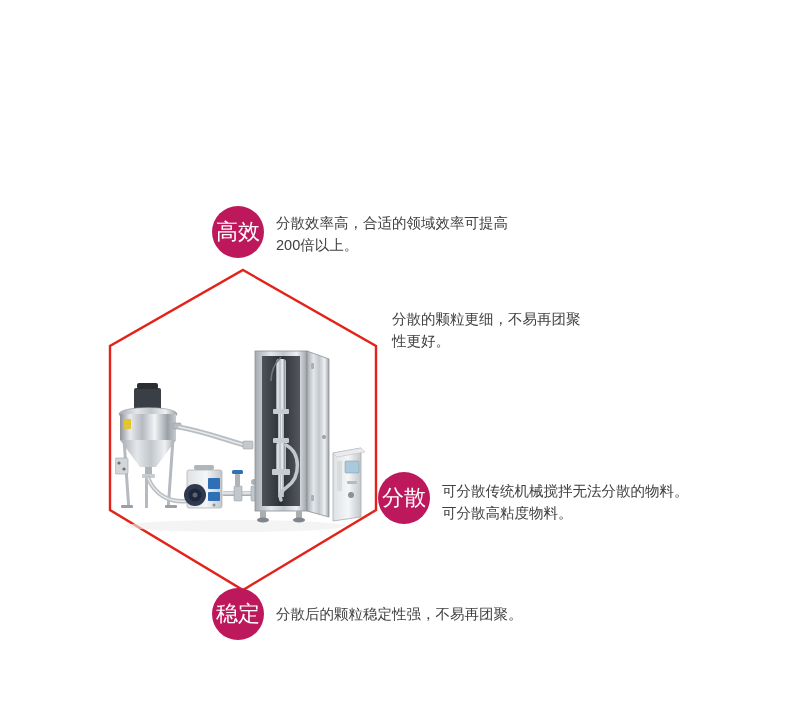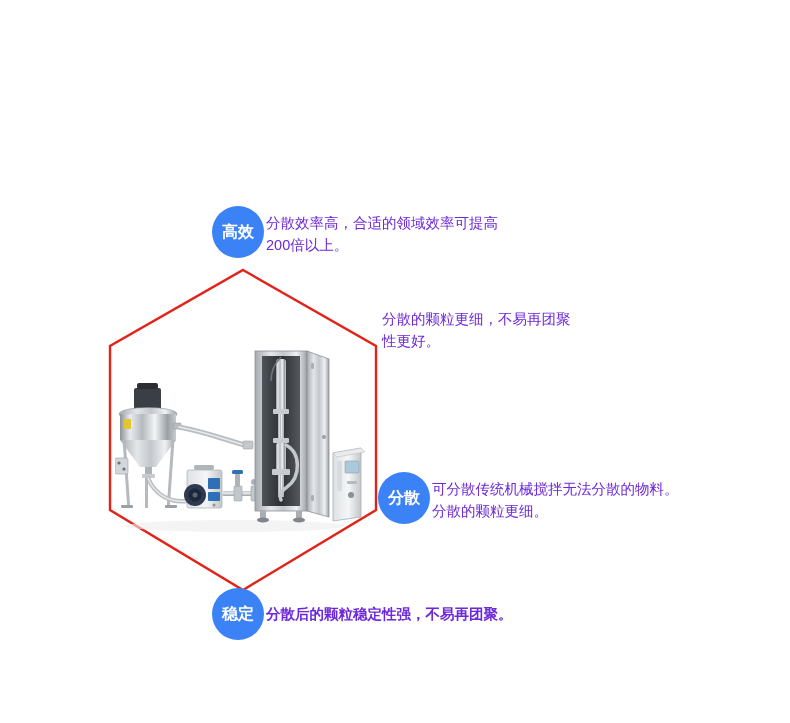--- a/index.html
+++ b/index.html
@@ -122,48 +122,48 @@
   .feature {
     position: absolute;
     display: flex;
     align-items: flex-start;
   }
   .badge {
     flex: 0 0 auto;
     width: 52px;
     height: 52px;
     border-radius: 50%;
-    background: #3b82f6;
+    background: #be185d;
     color: #ffffff;
-    font-size: 16px;
-    font-weight: bold;
+    font-size: 22px;
+    font-weight: normal;
     display: flex;
     align-items: center;
     justify-content: center;
     letter-spacing: 0px;
     line-height: 1;
   }
   .feature-text {
-    margin-left: 2px;
+    margin-left: 12px;
     font-size: 14.5px;
     line-height: 22px;
-    color: #6d28d9;
+    color: #404040;
     padding-top: 6px;
     white-space: pre-line;
   }
 
   #feature-0 { left: 212px; top: 206px; }
   #feature-1 { left: 380px; top: 302px; }
-  #feature-2 { left: 378px; top: 472px; }
+  #feature-2 { left: 378px; top: 472px; align-items: flex-end; }
   #feature-3 { left: 212px; top: 588px; }
 
   #feature-0 .feature-text { width: 270px; }
   #feature-1 .feature-text { width: 230px; }
   #feature-2 .feature-text { width: 275px; }
-  #feature-3 .feature-text { width: 300px; padding-top: 15px; font-weight: bold; }
+  #feature-3 .feature-text { width: 300px; padding-top: 15px; }
 </style>
 </head>
 <body>
 
 <div class="page">
 
 
   <div class="hex-wrap">
     <svg class="hex-svg" width="290" height="345" viewBox="0 0 290 345">
       <polygon points="143,12 276,88 276,252 143,332 10,252 10,88" fill="#ffffff" stroke="#e2231a" stroke-width="2.4" stroke-linejoin="miter"></polygon>
@@ -304,21 +304,21 @@
   </div>
 
   <div class="feature" id="feature-1">
     <div class="feature-text">分散的颗粒更细，不易再团聚
 性更好。</div>
   </div>
 
   <div class="feature" id="feature-2">
     <div class="badge">分散</div>
     <div class="feature-text">可分散传统机械搅拌无法分散的物料。
-分散的颗粒更细。</div>
+可分散高粘度物料。</div>
   </div>
 
   <div class="feature" id="feature-3">
     <div class="badge">稳定</div>
     <div class="feature-text">分散后的颗粒稳定性强，不易再团聚。</div>
   </div>
 
 </div>
 
 </body></html>

